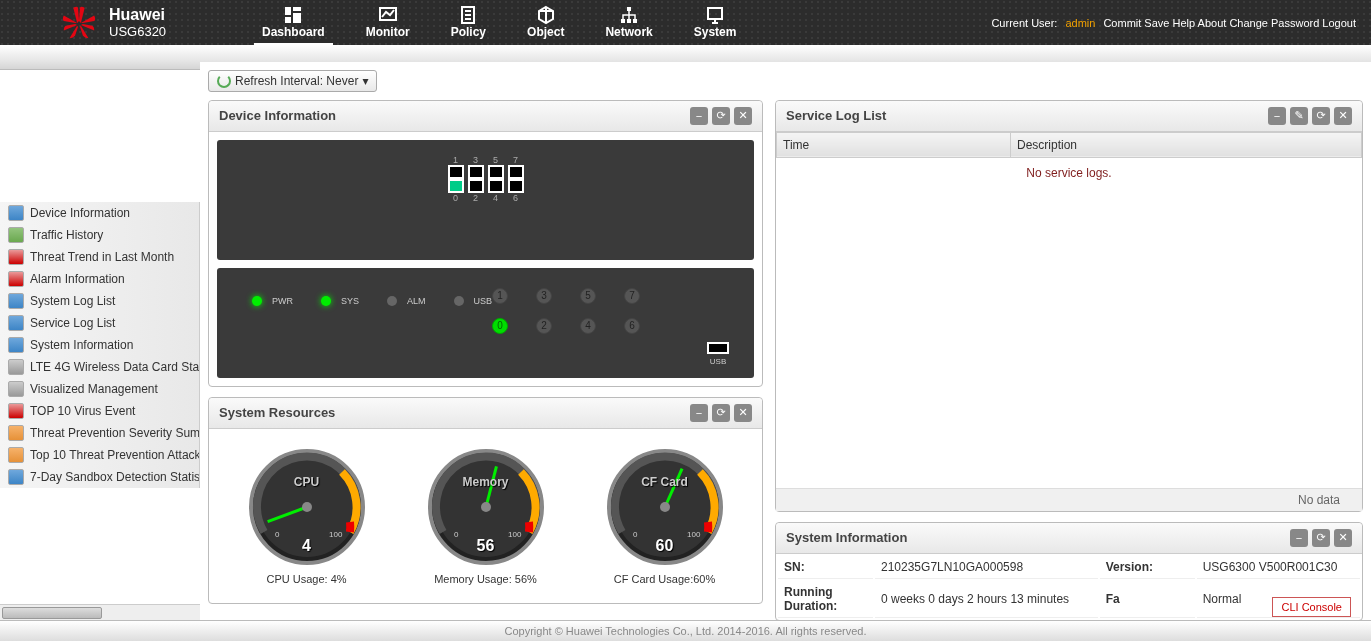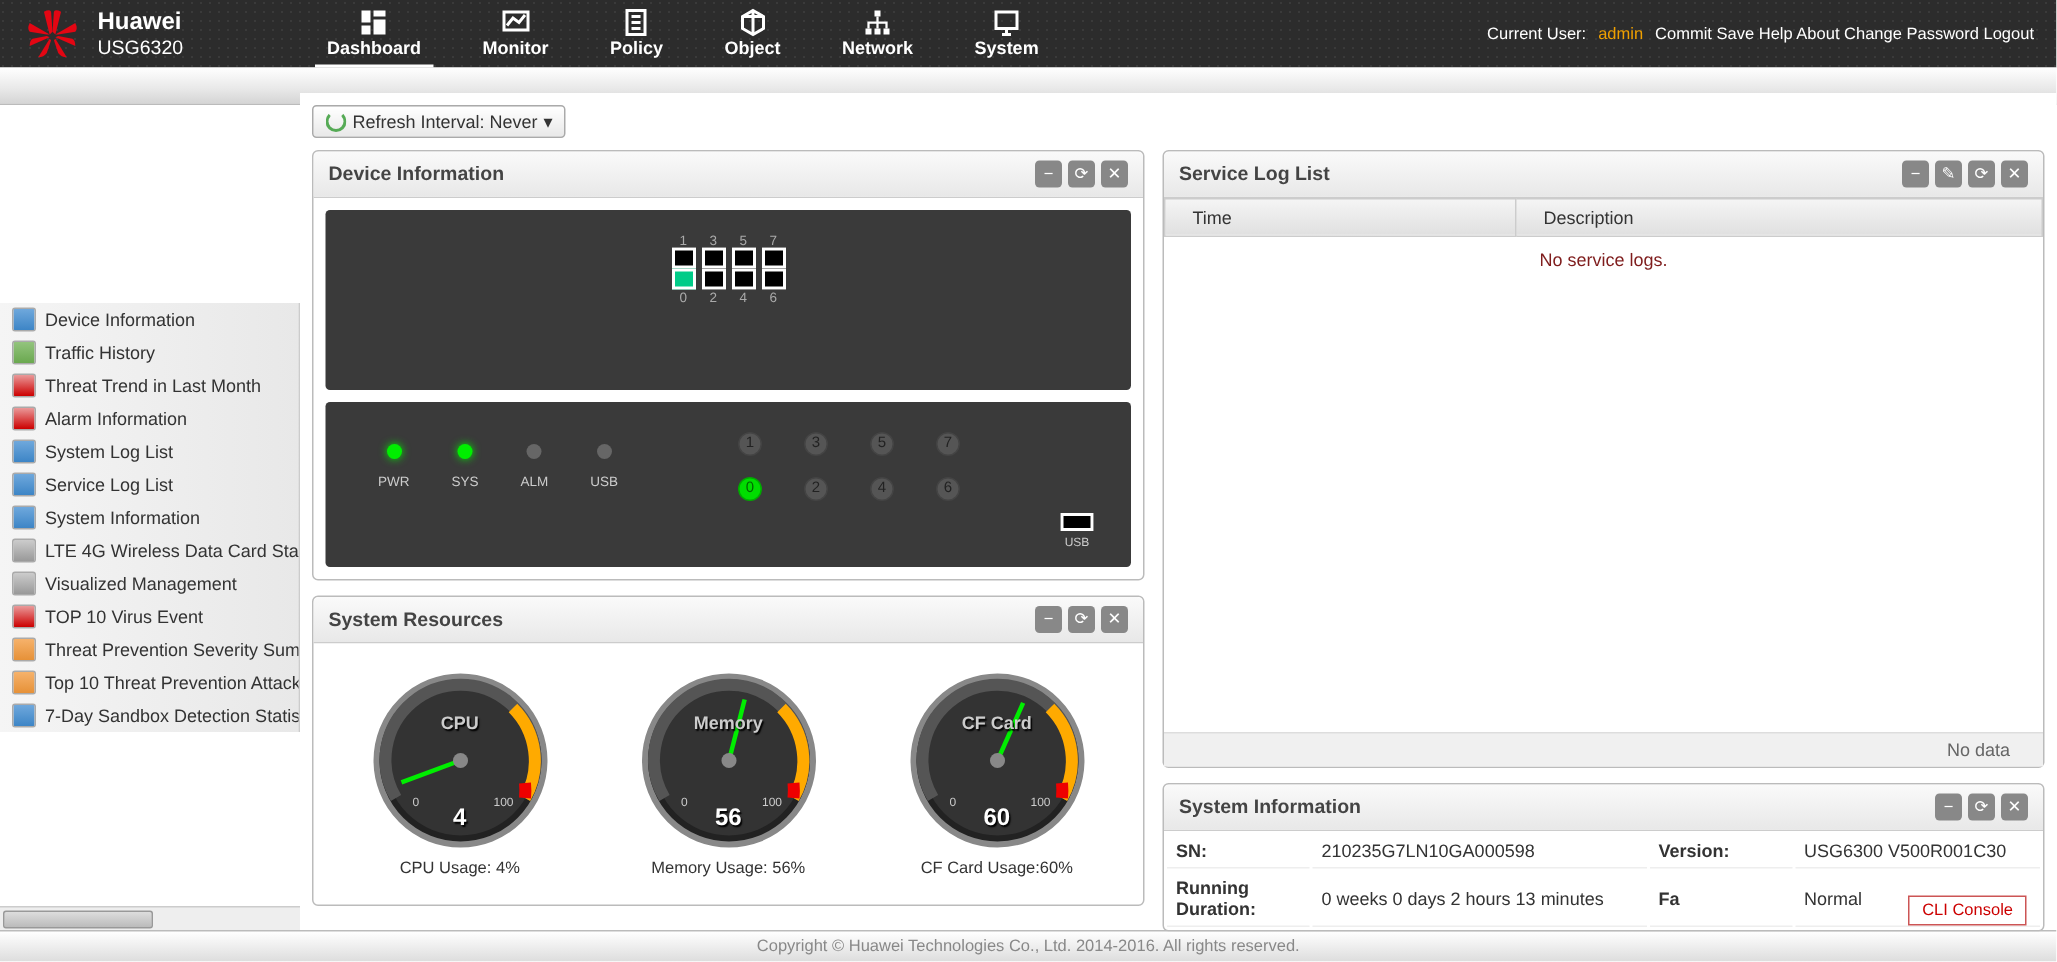--- a/index.html
+++ b/index.html
@@ -1,19 +1,19 @@
 <!DOCTYPE html>
 <html><head>
 <meta charset="utf-8">
 <style>
 * { box-sizing: border-box; margin: 0; padding: 0; }
 body { font-family: Arial, sans-serif; font-size: 12px; color: #333; background: #fff; width: 1371px; height: 641px; overflow: hidden; position: relative; }
 
 
-.header { height: 45px; background: #2c2c2c; background-image: radial-gradient(circle at 2px 2px, #3a3a3a 1px, transparent 1px); background-size: 6px 6px; display: flex; align-items: center; color: #fff; }
+.header { height: 45px; background: #2c2c2c; background-image: radial-gradient(circle at 2px 2px, #3a3a3a 1px, transparent 1px); background-size: 6px 6px; display: flex; align-items: center; color: #fff; padding-left: 44px; }
 .logo-section { display: flex; align-items: center; padding: 0 15px; width: 210px; }
 .logo { width: 40px; height: 40px; display: flex; align-items: center; justify-content: center; }
 .logo svg { width: 38px; height: 38px; }
 .brand { margin-left: 10px; }
 .brand-name { font-size: 16px; font-weight: bold; }
 .brand-model { font-size: 13px; }
 .nav-section { display: flex; gap: 25px; }
 .nav-item { display: flex; flex-direction: column; align-items: center; cursor: pointer; padding: 4px 8px; }
 .nav-item.active { border-bottom: 2px solid #fff; }
 .nav-icon { width: 20px; height: 18px; margin-bottom: 2px; }
@@ -57,21 +57,21 @@
 
 
 .device-visual { background: #3a3a3a; border-radius: 3px; padding: 15px; height: 120px; position: relative; }
 .port-grid { position: absolute; left: 50%; transform: translateX(-50%); top: 15px; text-align: center; }
 .port-row { display: flex; gap: 4px; justify-content: center; }
 .port { width: 16px; height: 14px; border: 2px solid #fff; background: #000; }
 .port.active { background: #0c8; }
 .port-num { color: #aaa; font-size: 9px; width: 16px; text-align: center; }
 .device-status { background: #3a3a3a; border-radius: 3px; padding: 15px 25px; margin-top: 8px; height: 110px; position: relative; }
 .status-leds { display: flex; gap: 28px; position: absolute; left: 35px; top: 28px; }
-.led-col { display: flex; flex-direction: column; align-items: center; gap: 10px; }
+.led-col { display: flex; align-items: center; gap: 10px; }
 .led { width: 10px; height: 10px; border-radius: 50%; }
 .led.on { background: #0e0; box-shadow: 0 0 6px #0e0; }
 .led.off { background: #666; }
 .led-label { color: #ccc; font-size: 9px; }
 .num-leds { display: flex; gap: 28px; position: absolute; left: 275px; top: 20px; }
 .num-led-col { display: flex; flex-direction: column; gap: 14px; }
 .num-led { width: 16px; height: 16px; border-radius: 50%; background: #555; color: #222; display: flex; align-items: center; justify-content: center; font-size: 10px; border: 1px solid #444; }
 .num-led.on { background: #0d0; color: #060; border-color: #0a0; }
 .usb-slot { position: absolute; right: 25px; bottom: 12px; text-align: center; }
 .usb-port { width: 22px; height: 12px; border: 2px solid #fff; background: #000; margin: 0 auto 3px; }
@@ -81,21 +81,21 @@
 .gauges { display: flex; justify-content: space-around; padding: 10px 0; }
 .gauge-col { display: flex; flex-direction: column; align-items: center; gap: 6px; }
 .gauge { width: 120px; height: 120px; position: relative; }
 .gauge svg { width: 100%; height: 100%; }
 .gauge-label { position: absolute; top: 28px; left: 0; right: 0; text-align: center; color: #ccc; font-size: 12px; font-weight: bold; text-shadow: 1px 1px 1px #000; }
 .gauge-value { position: absolute; bottom: 12px; left: 0; right: 0; text-align: center; color: #fff; font-size: 16px; font-weight: bold; text-shadow: 1px 1px 1px #000; }
 .gauge-caption { font-size: 11px; color: #333; }
 
 
 .log-table { width: 100%; border-collapse: collapse; }
-.log-table th { text-align: left; padding: 5px 18px; background: linear-gradient(#f5f5f5, #e0e0e0); border: 1px solid #ccc; font-weight: normal; font-size: 12px; }
+.log-table th { text-align: left; padding: 5px 6px; background: linear-gradient(#f5f5f5, #e0e0e0); border: 1px solid #ccc; font-weight: normal; font-size: 12px; }
 .log-empty { text-align: center; padding: 8px; color: #7f1d1d; }
 .log-body { height: 300px; }
 .log-footer { text-align: right; padding: 4px 22px; background: #f0f0f0; border-top: 1px solid #ddd; color: #666; }
 
 
 .sysinfo { width: 100%; }
 .sysinfo td { padding: 4px 6px; font-size: 12px; border-bottom: 1px solid #eee; }
 .sysinfo .k { font-weight: bold; width: 95px; }
 .modify-link { color: #06c; cursor: pointer; }
 

